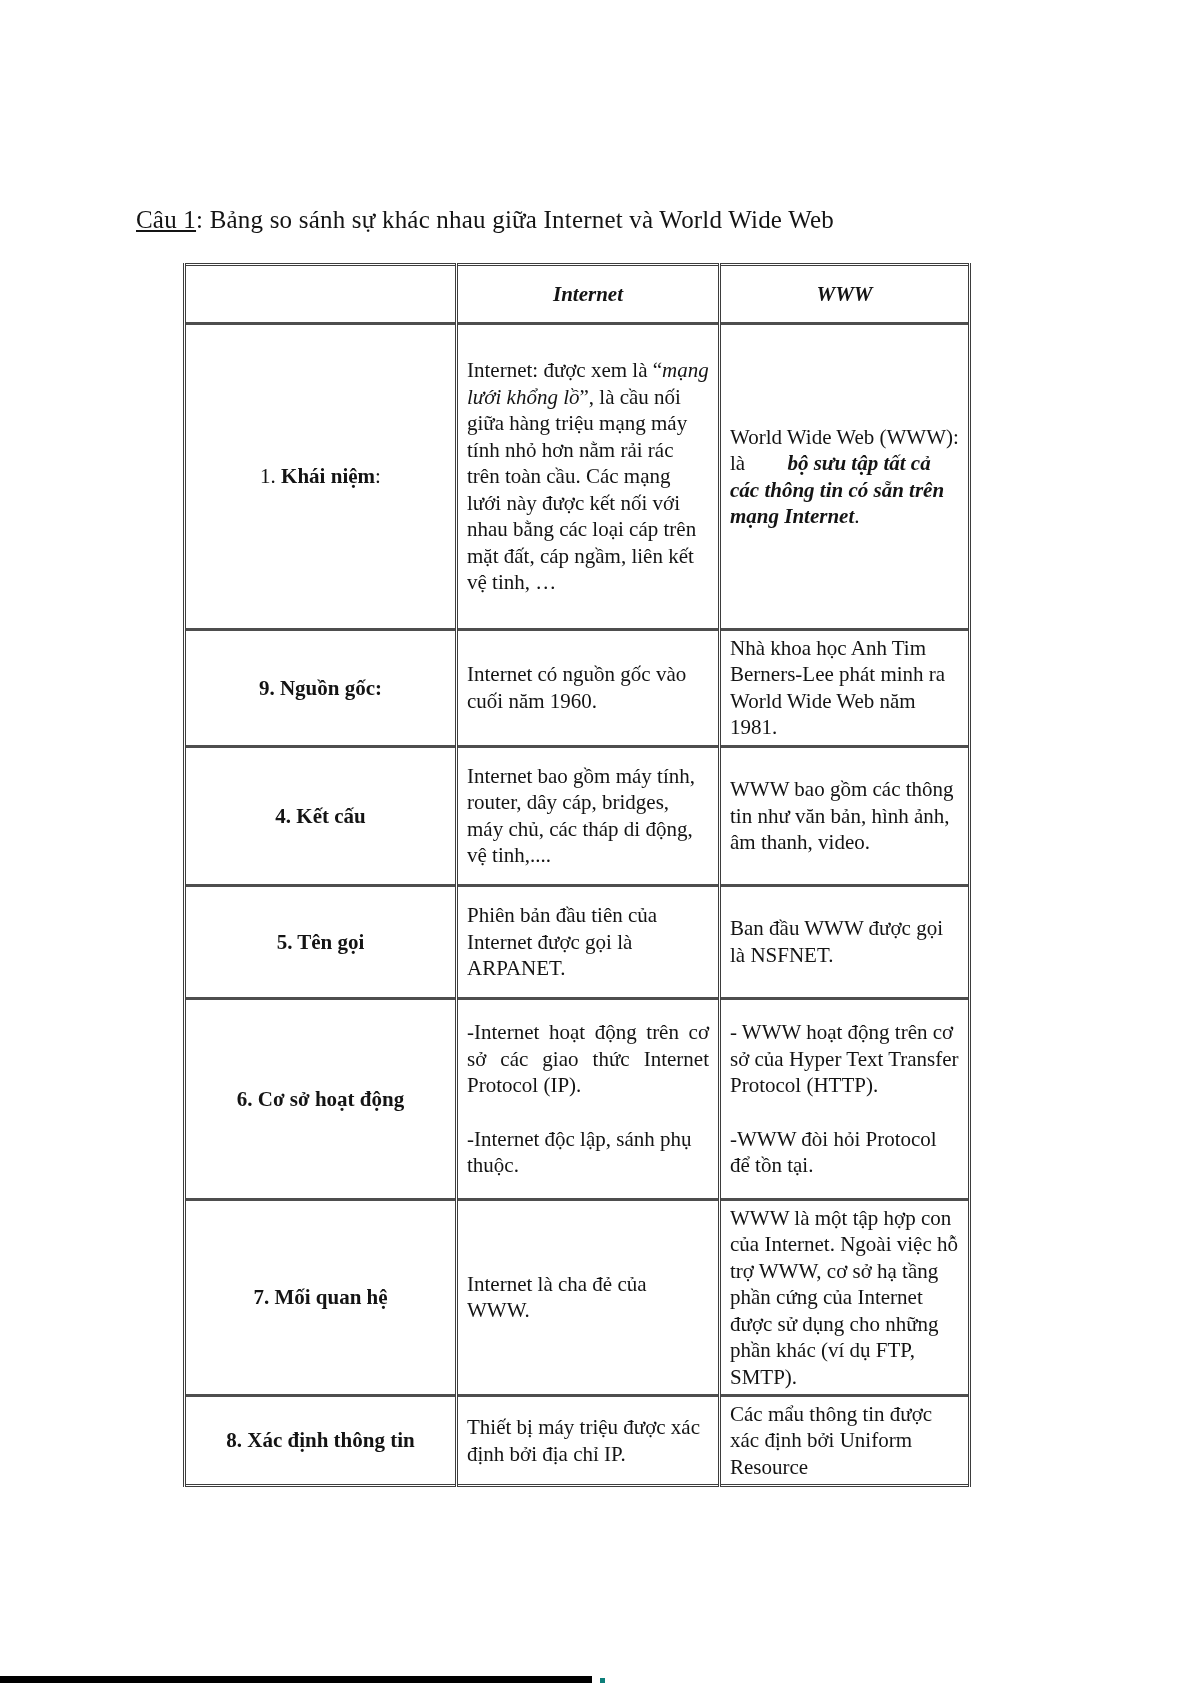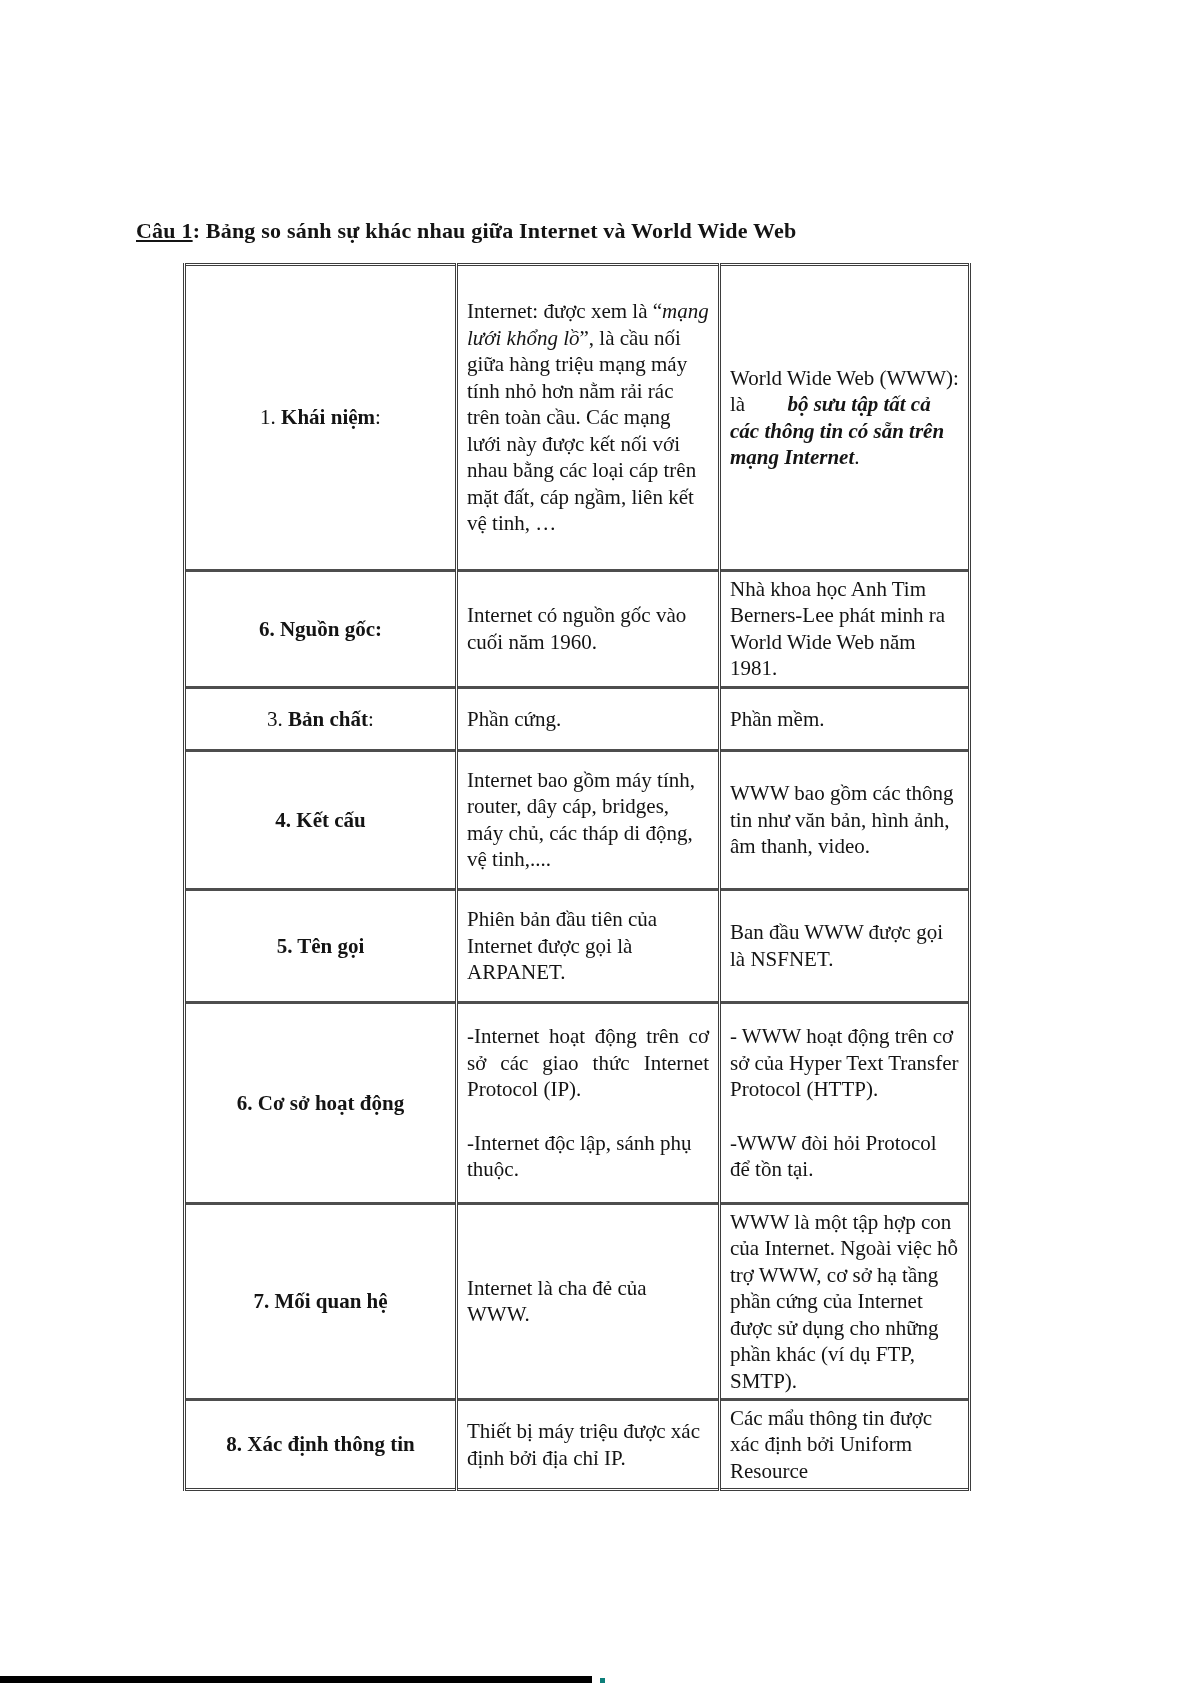--- a/index.html
+++ b/index.html
@@ -6,23 +6,23 @@
   body{
     width:1191px;height:1685px;
     background:#ffffff;
     font-family:"Liberation Serif","DejaVu Serif",serif;
     color:#141414;
     position:relative;
     overflow:hidden;
   }
   .page-title{
     position:absolute;
-    left:136px;top:218px;
-    font-size:22px;
-    font-weight:bold;
+    left:136px;top:206px;
+    font-size:25px;
+    font-weight:normal;
     white-space:nowrap;
     letter-spacing:.2px;
   }
   .page-title .u{text-decoration:underline;}
   table.cmp{
     position:absolute;
     left:183px;top:263px;
     border-collapse:collapse;
     table-layout:fixed;
     width:785px;
@@ -81,38 +81,38 @@
 
 <div class="page-title"><span class="u">Câu 1</span><span>: Bảng so sánh sự khác nhau giữa Internet và World Wide Web</span></div>
 
 <table class="cmp">
   <colgroup>
     <col style="width:272px">
     <col style="width:263px">
     <col style="width:250px">
   </colgroup>
   <tbody>
+    <tr class="hdr">
+      <td></td>
+      <td>Internet</td>
+      <td>WWW</td>
+    </tr>
 
     <tr class="r1">
       <td class="lbl"><span>1. </span><span class="b">Khái niệm</span><span>:</span></td>
       <td class="txt"><span>Internet: được xem là “</span><span class="it">mạng lưới khổng lồ</span><span>”, là cầu nối giữa hàng triệu mạng máy tính nhỏ hơn nằm rải rác trên toàn cầu. Các mạng lưới này được kết nối với nhau bằng các loại cáp trên mặt đất, cáp ngầm, liên kết vệ tinh, …</span></td>
       <td class="txt"><span>World Wide Web (WWW): là </span><span class="bi">bộ sưu tập tất cả các thông tin có sẵn trên mạng Internet</span><span>.</span></td>
     </tr>
 
     <tr class="r2">
-      <td class="lbl"><span></span><span class="b">6. Nguồn gốc</span><span class="b">:</span></td>
+      <td class="lbl"><span></span><span class="b">9. Nguồn gốc</span><span class="b">:</span></td>
       <td class="txt">Internet có nguồn gốc vào cuối năm 1960.</td>
       <td class="txt">Nhà khoa học Anh Tim Berners-Lee phát minh ra World Wide Web năm 1981.</td>
     </tr>
 
-    <tr class="r3">
-      <td class="lbl"><span>3. </span><span class="b">Bản chất</span><span>:</span></td>
-      <td class="txt">Phần cứng.</td>
-      <td class="txt">Phần mềm.</td>
-    </tr>
 
     <tr class="r4">
       <td class="lbl"><span class="b">4. Kết cấu</span></td>
       <td class="txt">Internet bao gồm máy tính, router, dây cáp, bridges, máy chủ, các tháp di động, vệ tinh,....</td>
       <td class="txt">WWW bao gồm các thông tin như văn bản, hình ảnh, âm thanh, video.</td>
     </tr>
 
     <tr class="r5">
       <td class="lbl"><span class="b">5. Tên gọi</span></td>
       <td class="txt">Phiên bản đầu tiên của Internet được gọi là ARPANET.</td>

